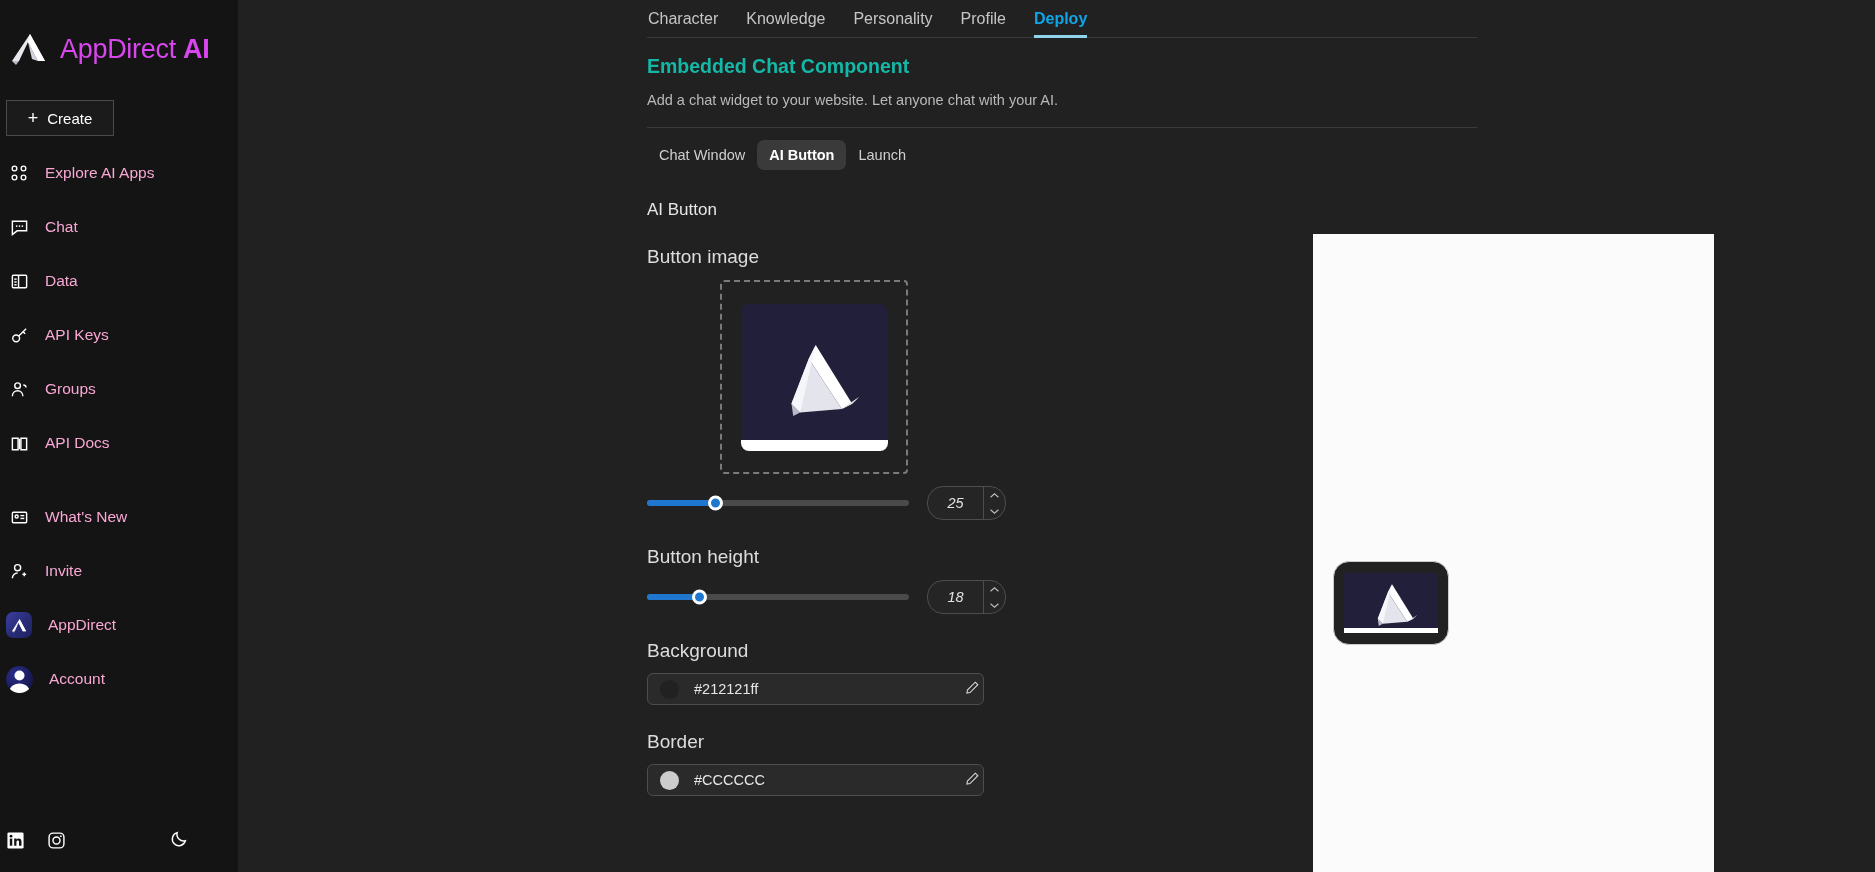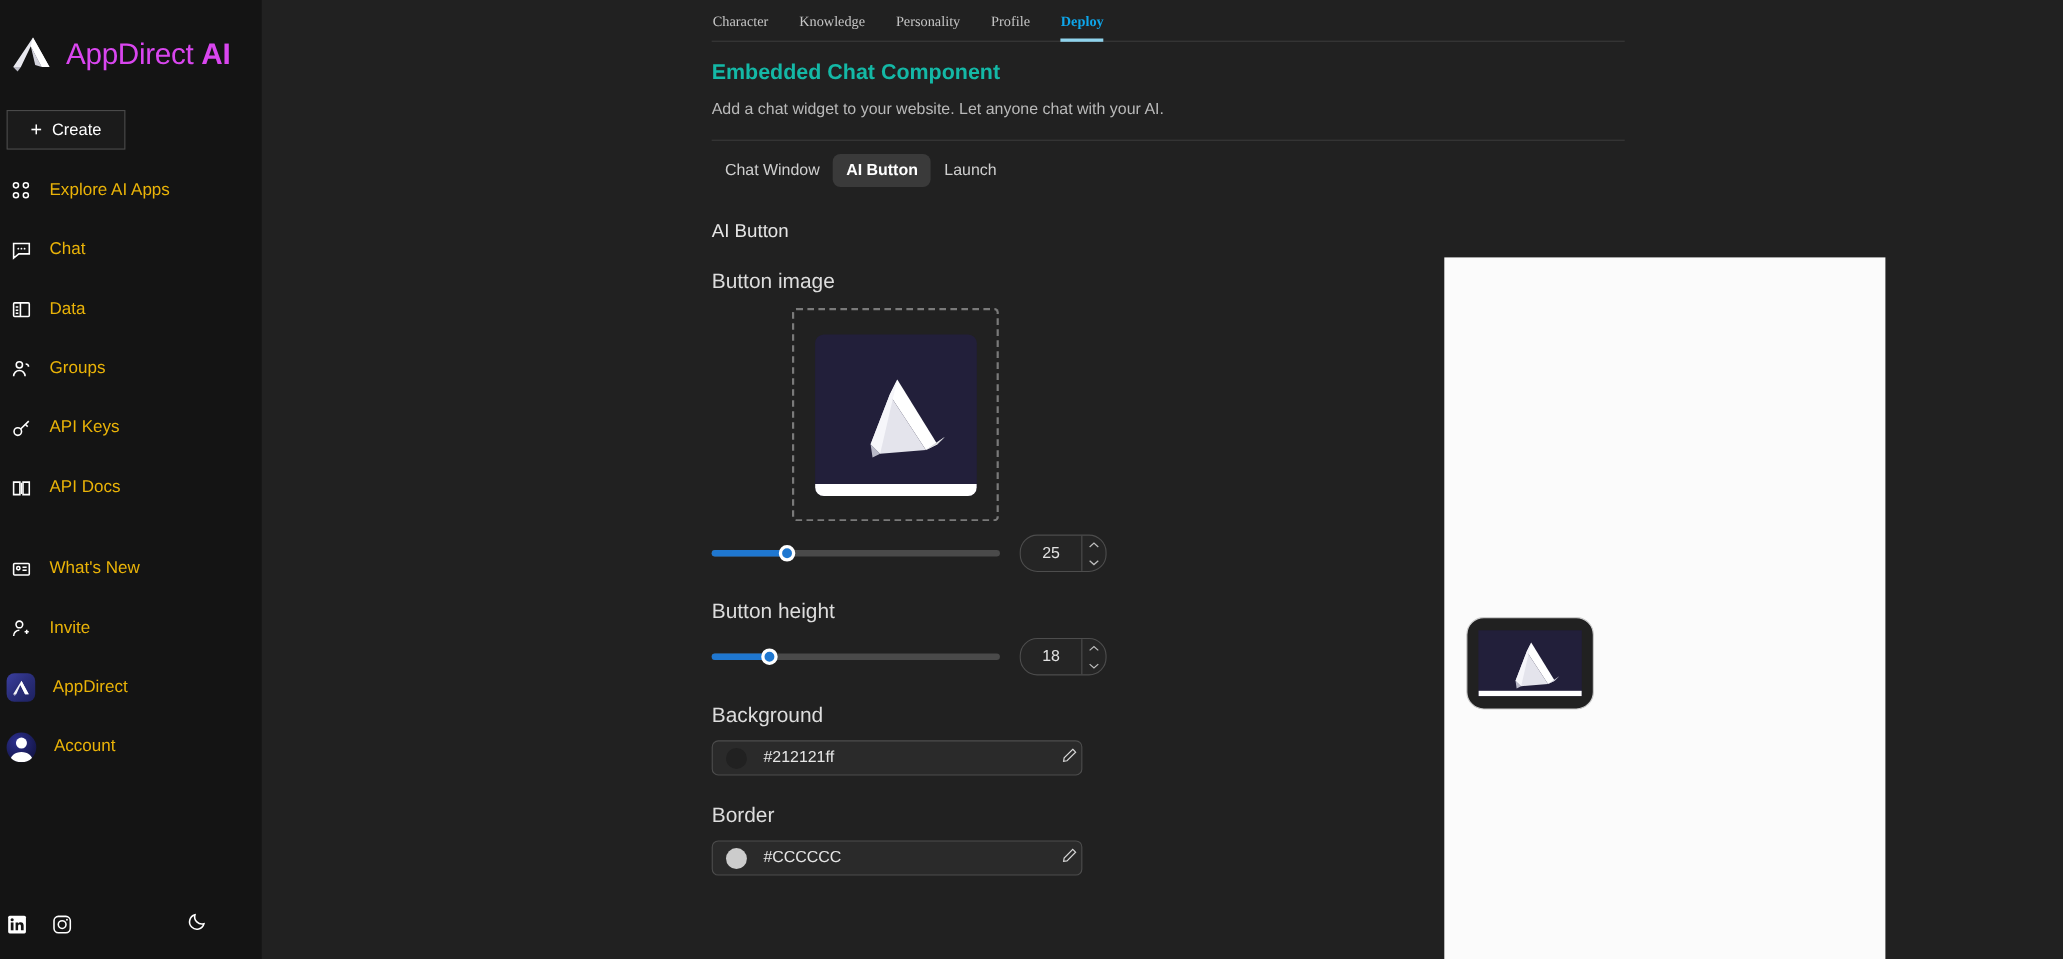--- a/index.html
+++ b/index.html
@@ -39,21 +39,21 @@
     color: #fff; font-size: 15px;
     display: flex; align-items: center; justify-content: center; gap: 9px;
     cursor: pointer;
   }
   .create-plus { font-size: 18px; line-height: 1; }
 
   .nav { margin-top: 22px; }
   .nav-item {
     display: flex; align-items: center; gap: 16px;
     height: 30px; padding-left: 9px; margin-bottom: 24px;
-    color: #eab308; font-size: 15.5px; cursor: pointer;
+    color: #f9a8d4; font-size: 15.5px; cursor: pointer;
   }
   .nav-item .ico {
     width: 20px; height: 20px; flex: 0 0 20px;
     display: flex; align-items: center; justify-content: center;
   }
   .nav-item svg { display: block; }
 
   .nav-lower { margin-top: 44px; }
 
   .app-tile {
@@ -88,22 +88,22 @@
     width: 830px;
   }
 
   
   .tabs {
     display: flex; align-items: flex-end; gap: 28px;
     height: 38px; padding-left: 1px;
     border-bottom: 1px solid #3a3a3a;
   }
   .tab {
-    font-size: 13px; color: #c6c6c6; padding-bottom: 9px;
-    cursor: pointer; position: relative; white-space: nowrap; font-family: Liberation Serif, serif;
+    font-size: 16px; color: #c6c6c6; padding-bottom: 9px;
+    cursor: pointer; position: relative; white-space: nowrap;
   }
   .tab.active { color: #0ea5e9; font-weight: 700; }
   .tab.active::after {
     content: ""; position: absolute; left: 0; right: 0; bottom: -1px;
     height: 3px; background: #8fd3ec;
   }
 
   .sec-title {
     margin-top: 17px; font-size: 19.5px; color: #14b8a6; font-weight: 700;
   }
@@ -152,21 +152,21 @@
   }
   .slider .thumb {
     position: absolute; top: 50%; width: 15px; height: 15px;
     margin-left: -7.5px; transform: translateY(-50%);
     border-radius: 50%; background: #1f77d0;
     border: 3px solid #ffffff; box-sizing: border-box;
   }
   .spinner {
     display: flex; align-items: stretch;
     width: 79px; height: 34px;
-    border: 1px solid #4d4d4d; border-radius: 16px; background: #252525;
+    border: 1px solid #4d4d4d; border-radius: 16px; background: #252525; font-style: italic;
   }
   .spinner .val {
     flex: 1; display: flex; align-items: center; justify-content: center;
     color: #e2e2e2; font-size: 14.5px;
   }
   .spinner .arrows {
     width: 22px; border-left: 1px solid #4d4d4d;
     display: flex; flex-direction: column;
   }
   .spinner .arrows div {
@@ -262,37 +262,37 @@
           <line x1="4.5" y1="10.5" x2="7" y2="10.5"></line>
           <line x1="4.5" y1="13.5" x2="7" y2="13.5"></line>
         </svg>
       </span>
       <span>Data</span>
     </div>
 
     <div class="nav-item">
       <span class="ico">
         <svg viewBox="0 0 20 20" width="19" height="19" fill="none" stroke="#fff" stroke-width="1.5">
+          <circle cx="6.5" cy="13" r="3.6"></circle>
+          <line x1="9.2" y1="10.5" x2="17" y2="3"></line>
+          <line x1="13.6" y1="6" x2="16" y2="8.2"></line>
+        </svg>
+      </span>
+      <span>API Keys</span>
+    </div>
+
+    <div class="nav-item">
+      <span class="ico">
+        <svg viewBox="0 0 20 20" width="19" height="19" fill="none" stroke="#fff" stroke-width="1.5">
           <circle cx="8" cy="6" r="3"></circle>
           <path d="M2.5 17c0-3.3 2.5-5.6 5.5-5.6s5.5 2.3 5.5 5.6"></path>
           <path d="M14 5.2c1.6 0 2.8 1.2 2.8 2.7"></path>
         </svg>
       </span>
       <span>Groups</span>
-    </div>
-
-    <div class="nav-item">
-      <span class="ico">
-        <svg viewBox="0 0 20 20" width="19" height="19" fill="none" stroke="#fff" stroke-width="1.5">
-          <circle cx="6.5" cy="13" r="3.6"></circle>
-          <line x1="9.2" y1="10.5" x2="17" y2="3"></line>
-          <line x1="13.6" y1="6" x2="16" y2="8.2"></line>
-        </svg>
-      </span>
-      <span>API Keys</span>
     </div>
 
     <div class="nav-item">
       <span class="ico">
         <svg viewBox="0 0 20 20" width="19" height="19" fill="none" stroke="#fff" stroke-width="1.5">
           <path d="M2.5 4.5h6v12h-6z"></path>
             <path d="M11.5 4.5h6v12h-6z"></path>
           <line x1="10" y1="5" x2="10" y2="16"></line>
         </svg>
       </span>

